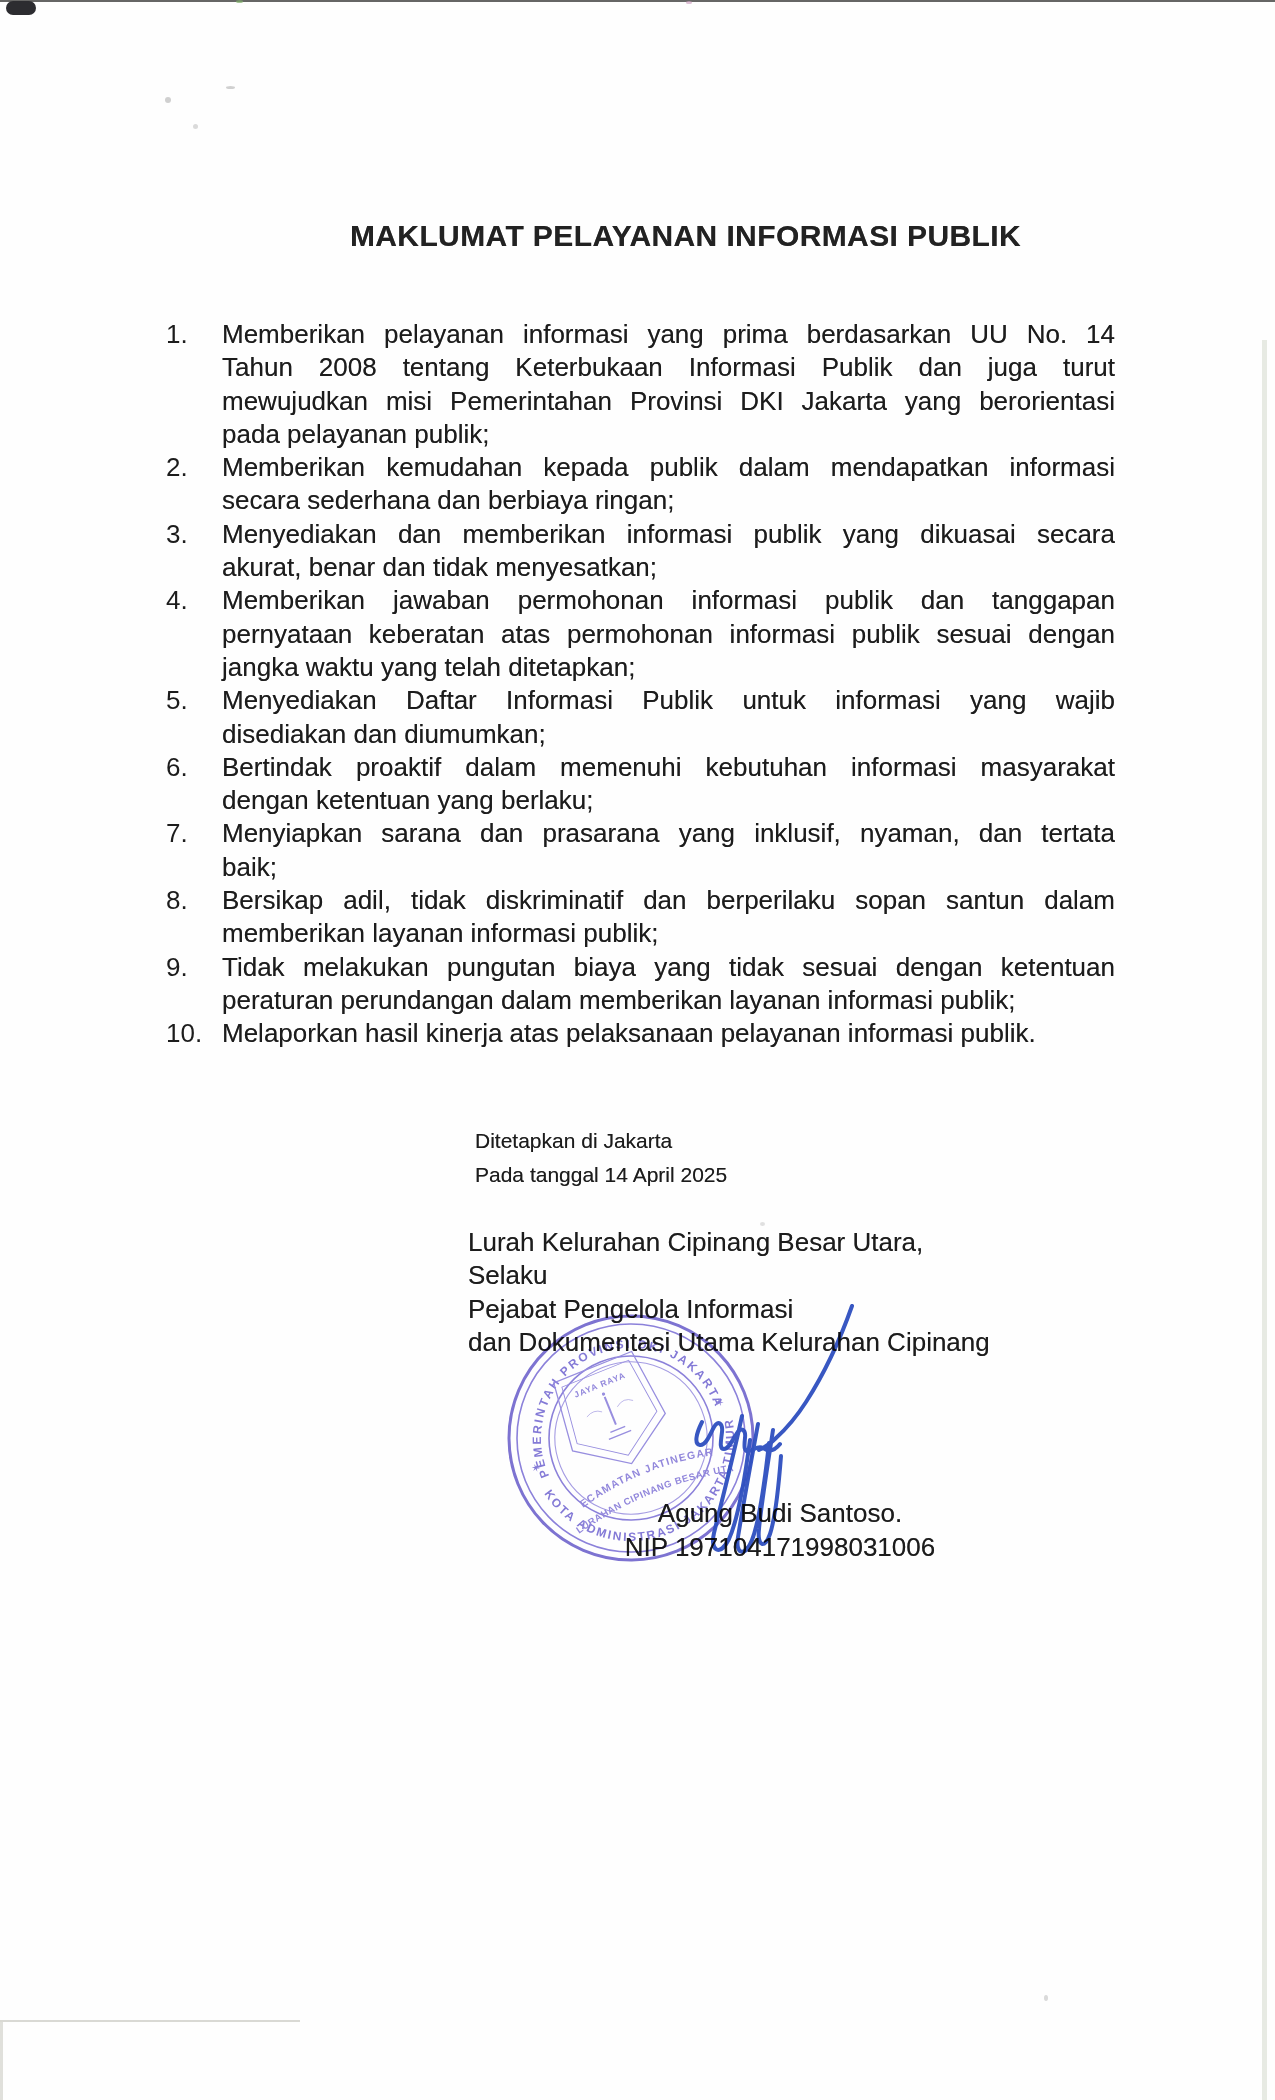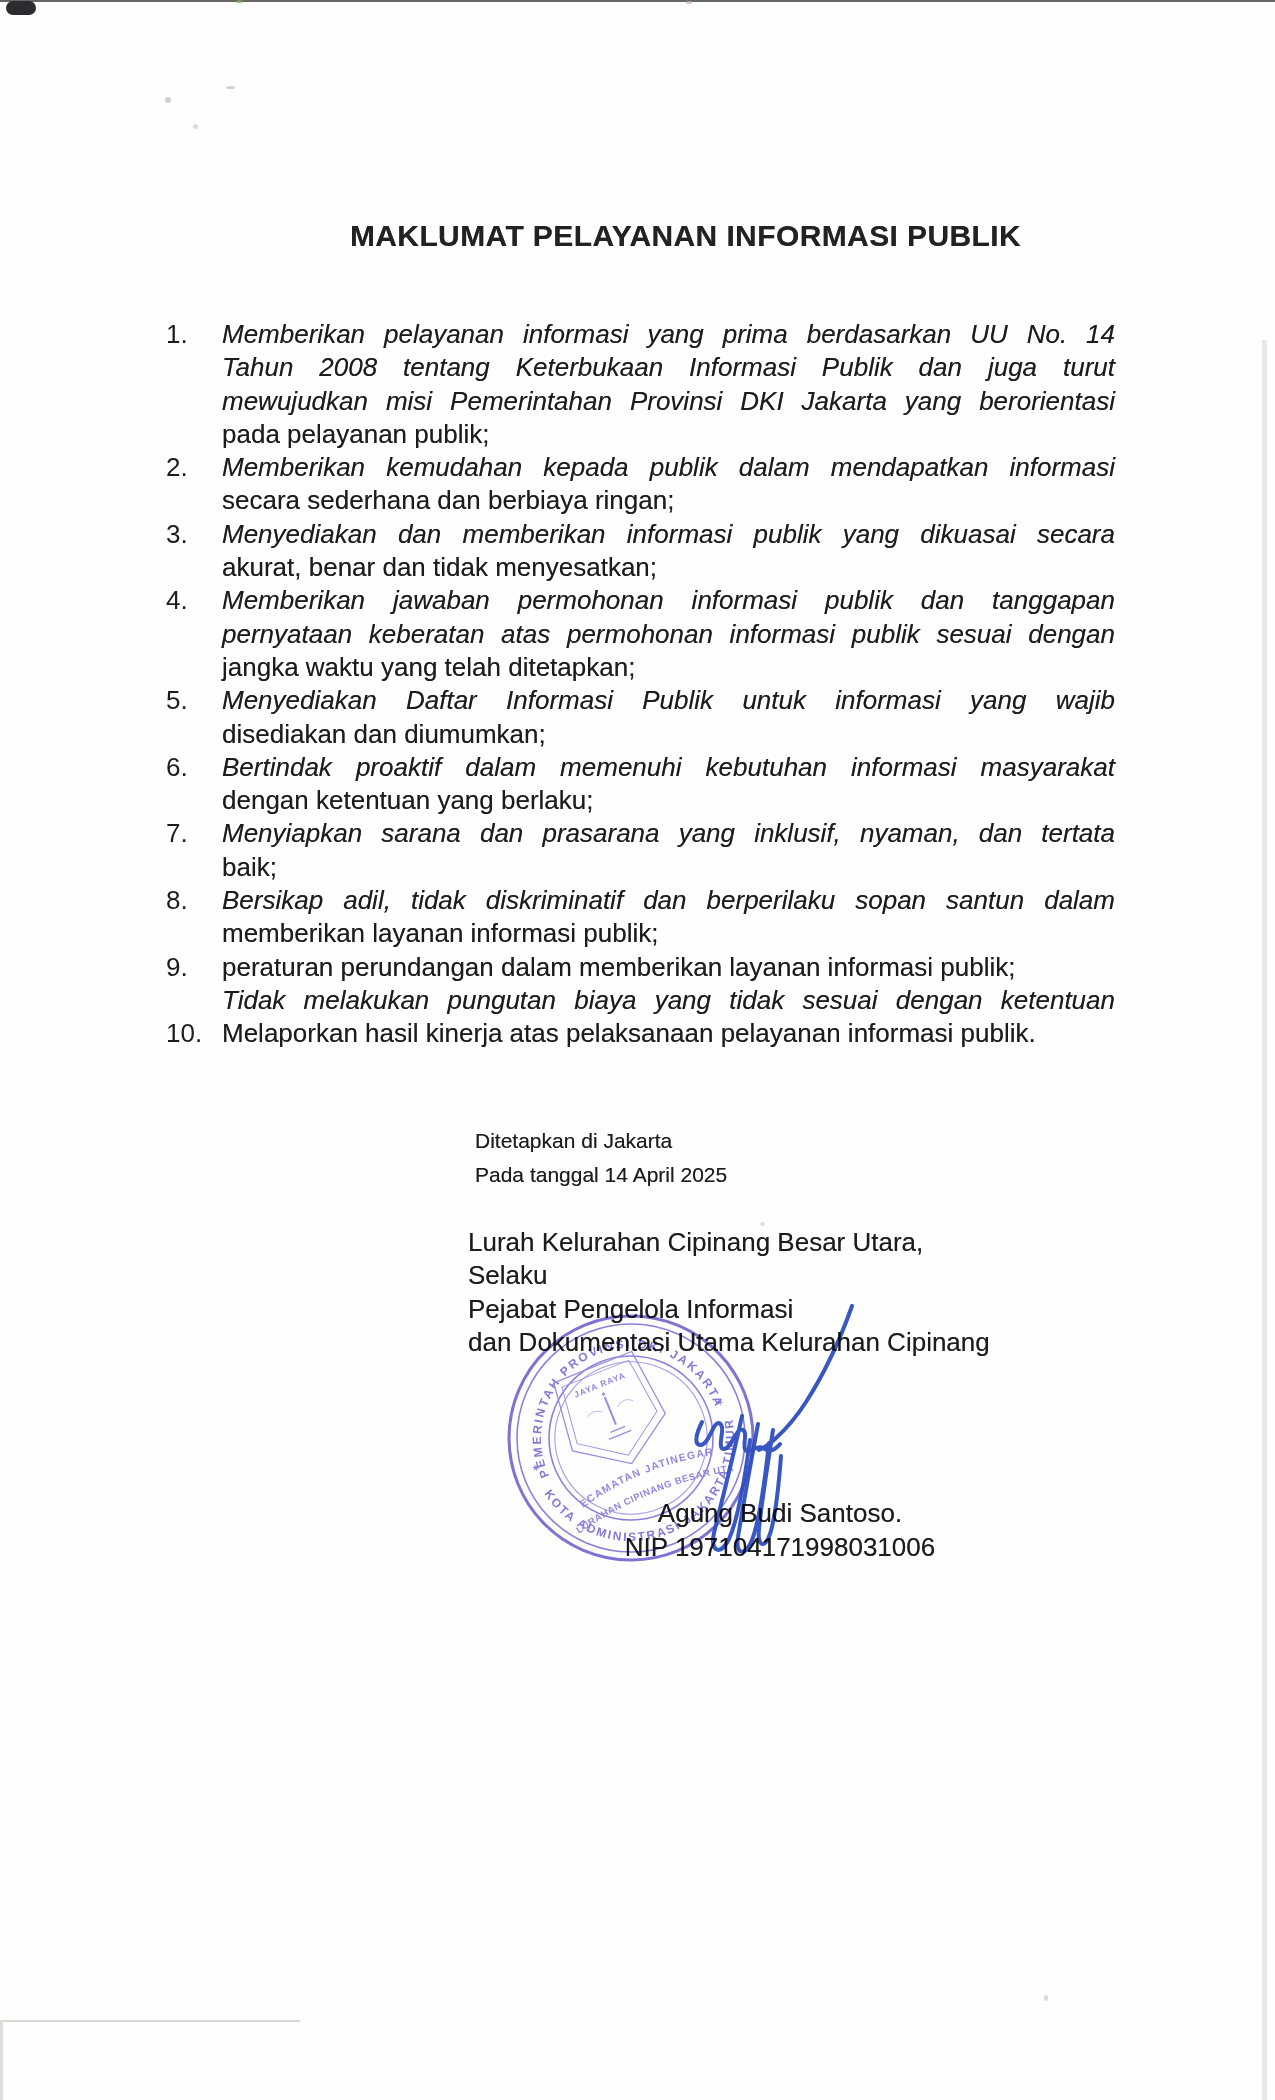--- a/index.html
+++ b/index.html
@@ -25,21 +25,21 @@
   .doc-title{
     position:absolute;top:219px;left:0;width:1275px;text-align:center;
     font-size:30px;font-weight:bold;letter-spacing:.4px;color:#222;
     text-shadow:0 0 .5px rgba(0,0,0,.55);
     padding-left:48px;
   }
   .maklumat-list{position:absolute;top:318px;left:166px;width:949px;margin:0;padding:0;list-style:none;}
   .maklumat-list li{position:relative;padding-left:56px;margin:0;}
   .num{position:absolute;left:0;top:0;font-size:26px;line-height:33.3px;}
   .tline{font-size:26px;line-height:33.3px;text-shadow:0 0 .4px rgba(0,0,0,.5);}
-  .jline{text-align:justify;text-align-last:justify;font-style:italic;}
+  .jline{text-align:justify;text-align-last:justify;}
   .closing{position:absolute;left:475px;top:1124px;font-size:21px;line-height:33.5px;}
   .closing div{text-shadow:0 0 .4px rgba(0,0,0,.5);}
   .sig-title{position:absolute;left:468px;top:1226px;width:616px;text-align:left;
     font-size:26px;line-height:33.3px;}
   .sig-title div{text-shadow:0 0 .4px rgba(0,0,0,.5);}
   .name-block{position:absolute;left:468px;top:1496px;width:624px;text-align:center;
     font-size:26px;line-height:34px;}
   .name-block div{text-shadow:0 0 .45px rgba(0,0,0,.55);}
   
   .ink-overlay{position:absolute;top:0;left:0;width:1275px;height:2100px;
@@ -104,22 +104,22 @@
       <div class="tline jline">Menyiapkan sarana dan prasarana yang inklusif, nyaman, dan tertata</div>
       <div class="tline">baik;</div>
     </li>
     <li>
       <span class="num">8.</span>
       <div class="tline jline">Bersikap adil, tidak diskriminatif dan berperilaku sopan santun dalam</div>
       <div class="tline">memberikan layanan informasi publik;</div>
     </li>
     <li>
       <span class="num">9.</span>
+      <div class="tline jline">Tidak melakukan pungutan biaya yang tidak sesuai dengan ketentuan</div>
       <div class="tline">peraturan perundangan dalam memberikan layanan informasi publik;</div>
-      <div class="tline jline">Tidak melakukan pungutan biaya yang tidak sesuai dengan ketentuan</div>
     </li>
     <li>
       <span class="num">10.</span>
       <div class="tline">Melaporkan hasil kinerja atas pelaksanaan pelayanan informasi publik.</div>
     </li>
   </ol>
 
   <div class="closing">
     <div>Ditetapkan di Jakarta</div>
     <div>Pada tanggal 14 April 2025</div>

